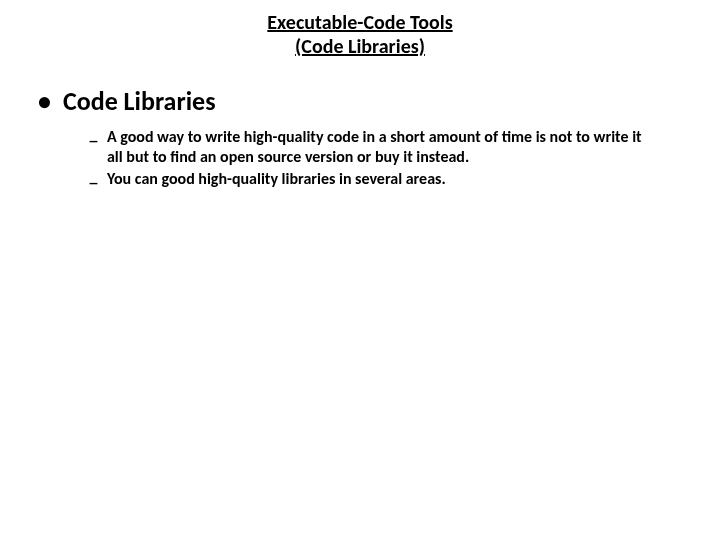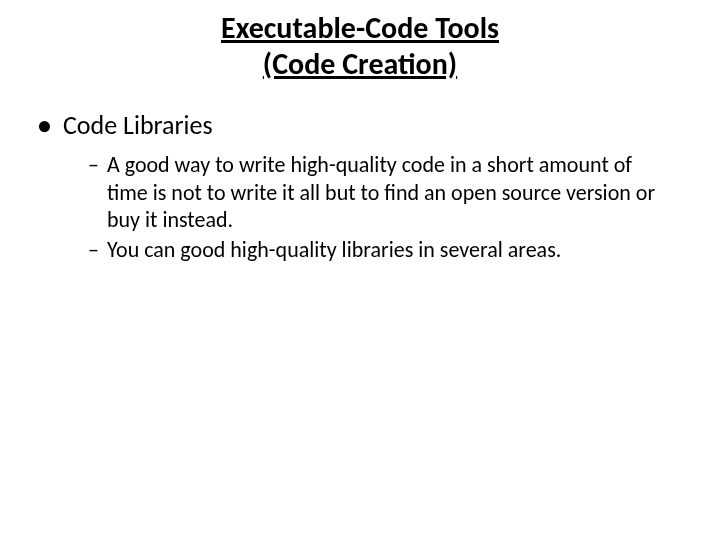--- a/index.html
+++ b/index.html
@@ -6,21 +6,21 @@
     body {
       width: 720px;
       height: 540px;
       background: #ffffff;
       font-family: Calibri, "Segoe UI", Arial, sans-serif;
       color: #000000;
       padding: 10px 0 0 0;
     }
     .title {
       text-align: center;
-      font-size: 30px;
+      font-size: 20px;
       font-weight: bold;
       text-decoration: underline;
       line-height: 1.2;
       margin-bottom: 28px;
     }
     .content {
       padding: 0 30px 0 30px;
     }
     .level1 {
       display: flex;
@@ -28,45 +28,46 @@
     }
     .bullet1 {
       font-size: 26px;
       font-weight: bold;
       margin-right: 12px;
       margin-left: 8px;
       line-height: 1.2;
     }
     .text1 {
       font-size: 26px;
-      font-weight: normal;
+      font-weight: bold;
       line-height: 1.2;
     }
     .level2 {
       display: flex;
       margin-left: 58px;
       margin-bottom: 2px;
       padding-right: 30px;
     }
     .dash2 {
       font-size: 22px;
       margin-right: 8px;
       line-height: 1.25;
     }
     .text2 {
-      font-size: 22px;
+      font-size: 16px;
       line-height: 1.25;
+      font-weight: bold;
     }
   </style>
 </head>
 <body>
 
 <div class="title">
   <span>Executable-Code Tools</span><br>
-  <span>(Code Creation)</span>
+  <span>(Code Libraries)</span>
 </div>
 
 <div class="content">
 
   <div class="level1">
     <span class="bullet1">•</span>
     <span class="text1">Code Libraries</span>
   </div>
 
   <div class="level2">

